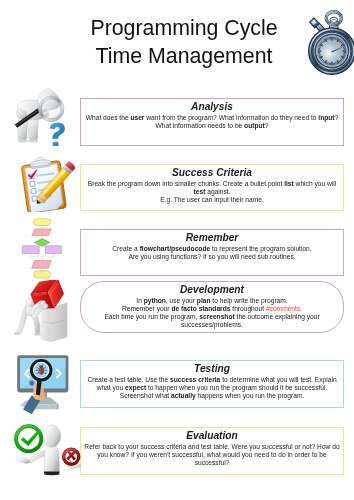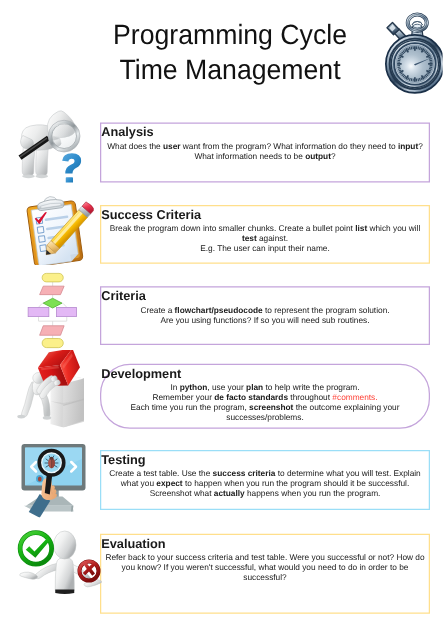--- a/index.html
+++ b/index.html
@@ -5,21 +5,21 @@
   html,body{margin:0;padding:0;}
   body{width:354px;height:500px;background:#fff;font-family:"Liberation Sans",sans-serif;overflow:hidden;position:relative;}
   .page{position:absolute;left:0;top:0;width:354px;height:500px;background:#fff;margin-left:12px;}
 
   .title{position:absolute;left:61px;top:13.5px;width:222px;text-align:center;font-size:22.3px;line-height:28.5px;color:#111;letter-spacing:0px;transform:scaleX(0.956);transform-origin:50% 0;}
 
   .stopwatch{position:absolute;left:294px;top:6px;width:56px;height:72px;}
 
   .sec{position:absolute;left:0;width:354px;}
   .sec .box{position:absolute;left:68px;width:264px;border:1.1px solid #c4a4db;background:#fff;box-sizing:border-box;padding-top:3px;}
-  .sec .box h2{margin:0 0 1px 0;text-align:left;font-size:10.2px;font-weight:bold;color:#1a1a1a;line-height:10.5px;}
+  .sec .box h2{margin:0 0 1px 0;text-align:center;font-size:10.2px;font-weight:bold;color:#1a1a1a;line-height:10.5px;font-style:italic;}
   .sec .box .ln{text-align:center;font-size:6.65px;line-height:8.05px;color:#1a1a1a;white-space:nowrap;}
   .sec .box .ln b{font-weight:bold;}
   .ico{position:absolute;left:0;top:0;}
 </style>
 </head>
 <body>
 
 <div class="page">
 
   <div class="title">
@@ -166,44 +166,44 @@
       <div class="sec" style="top: 0px;">
         <div class="box" style="top: 164px; height: 47px; border-color: rgb(255, 223, 140);">
           <h2>Success Criteria</h2>
           <div class="ln"><span>Break the program down into smaller chunks. Create a bullet point </span><b>list</b><span> which you will</span></div>
           <div class="ln"><b>test</b><span> against.</span></div>
           <div class="ln"><span>E.g. The user can input their name.</span></div>
         </div>
       </div>
       <div class="sec" style="top: 0px;">
         <div class="box" style="top: 229px; height: 47px; border-color: rgb(196, 164, 219);">
-          <h2>Criteria</h2>
+          <h2>Remember</h2>
           <div class="ln"><span>Create a </span><b>flowchart/pseudocode</b><span> to represent the program solution.</span></div>
           <div class="ln"><span>Are you using functions? If so you will need sub routines.</span></div>
         </div>
       </div>
       <div class="sec" style="top: 0px;">
-        <div class="box" style="top: 291px; height: 52px; border-color: rgb(196, 164, 219); border-radius: 24px;">
+        <div class="box" style="top: 281px; height: 52px; border-color: rgb(196, 164, 219); border-radius: 24px;">
           <h2>Development</h2>
           <div class="ln"><span>In </span><b>python</b><span>, use your </span><b>plan</b><span> to help write the program.</span></div>
           <div class="ln"><span>Remember your </span><b>de facto standards</b><span> throughout </span><span style="color: rgb(255, 65, 54);">#comments.</span></div>
           <div class="ln"><span>Each time you run the program, </span><b>screenshot</b><span> the outcome  explaining your</span></div>
           <div class="ln"><span>successes/problems.</span></div>
         </div>
       </div>
       <div class="sec" style="top: 0px;">
         <div class="box" style="top: 360px; height: 48px; border-color: rgb(154, 222, 247);">
           <h2>Testing</h2>
           <div class="ln"><span>Create a test table. Use the </span><b>success criteria</b><span> to determine  what you will test. Explain</span></div>
           <div class="ln"><span>what you </span><b>expect</b><span> to happen when you run the program should it be successful.</span></div>
           <div class="ln"><span>Screenshot what </span><b>actually</b><span> happens when you run the program.</span></div>
         </div>
       </div>
       <div class="sec" style="top: 0px;">
-        <div class="box" style="top: 427px; height: 64px; border-color: rgb(255, 223, 140);">
+        <div class="box" style="top: 427px; height: 48px; border-color: rgb(255, 223, 140);">
           <h2>Evaluation</h2>
           <div class="ln"><span>Refer back to your success criteria and test table. Were you successful or not? How do</span></div>
           <div class="ln"><span>you know? If you weren't successful, what would you need to do in order to be</span></div>
           <div class="ln"><span>successful?</span></div>
         </div>
       </div>
     </div>
 
   <svg class="ico" style="left:2px;top:86px;width:56px;height:60px" viewBox="0 0 56 60" xmlns="http://www.w3.org/2000/svg">
     <defs>

